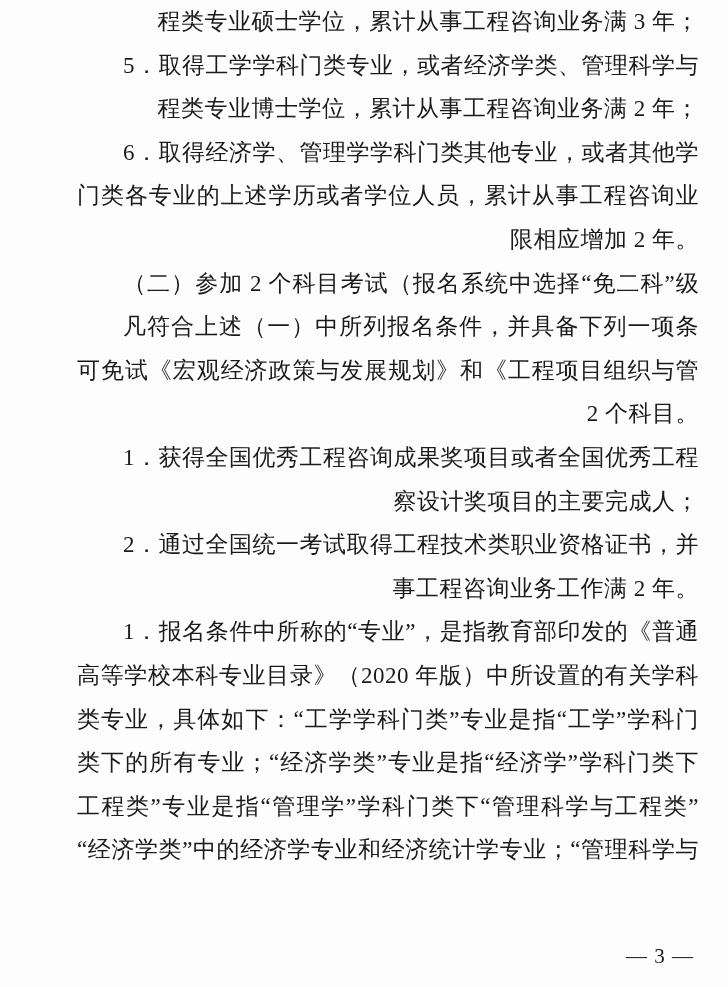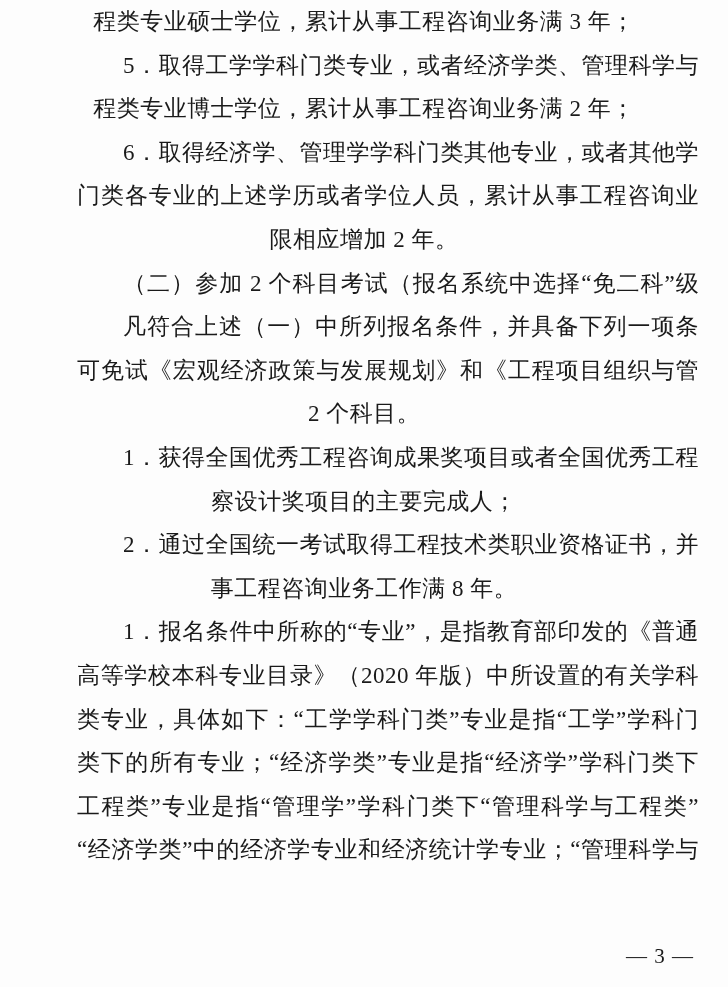--- a/index.html
+++ b/index.html
@@ -16,21 +16,21 @@
   .content {
     position: absolute;
     left: 29px;
     top: 0;
     width: 670px;
   }
   .line {
     font-size: 23px;
     line-height: 43.6px;
     height: 43.6px;
-    text-align: center;
+    text-align: right;
     letter-spacing: 0.5px;
     overflow: hidden;
   }
   
   .line.j {
     text-align: justify;
     text-align-last: justify;
     margin-left: 48px;
   }
   
@@ -57,21 +57,21 @@
     <div class="line j indent">6．取得经济学、管理学学科门类其他专业，或者其他学科</div>
     <div class="line j">门类各专业的上述学历或者学位人员，累计从事工程咨询业务年</div>
     <div class="line">限相应增加 2 年。</div>
     <div class="line j indent heading">（二）参加 2 个科目考试（报名系统中选择“免二科”级别）</div>
     <div class="line j indent">凡符合上述（一）中所列报名条件，并具备下列一项条件者，</div>
     <div class="line j">可免试《宏观经济政策与发展规划》和《工程项目组织与管理》</div>
     <div class="line">2 个科目。</div>
     <div class="line j indent">1．获得全国优秀工程咨询成果奖项目或者全国优秀工程勘</div>
     <div class="line">察设计奖项目的主要完成人；</div>
     <div class="line j indent">2．通过全国统一考试取得工程技术类职业资格证书，并从</div>
-    <div class="line">事工程咨询业务工作满 8 年。</div>
+    <div class="line">事工程咨询业务工作满 2 年。</div>
     <div class="line j indent">1．报名条件中所称的“专业”，是指教育部印发的《普通</div>
     <div class="line j">高等学校本科专业目录》（2020 年版）中所设置的有关学科门</div>
     <div class="line j">类专业，具体如下：“工学学科门类”专业是指“工学”学科门</div>
     <div class="line j">类下的所有专业；“经济学类”专业是指“经济学”学科门类下</div>
     <div class="line j">工程类”专业是指“管理学”学科门类下“管理科学与工程类”</div>
     <div class="line j">“经济学类”中的经济学专业和经济统计学专业；“管理科学与</div>
   </div>
 
   <div class="footer">— 3 —</div>
 </div>

